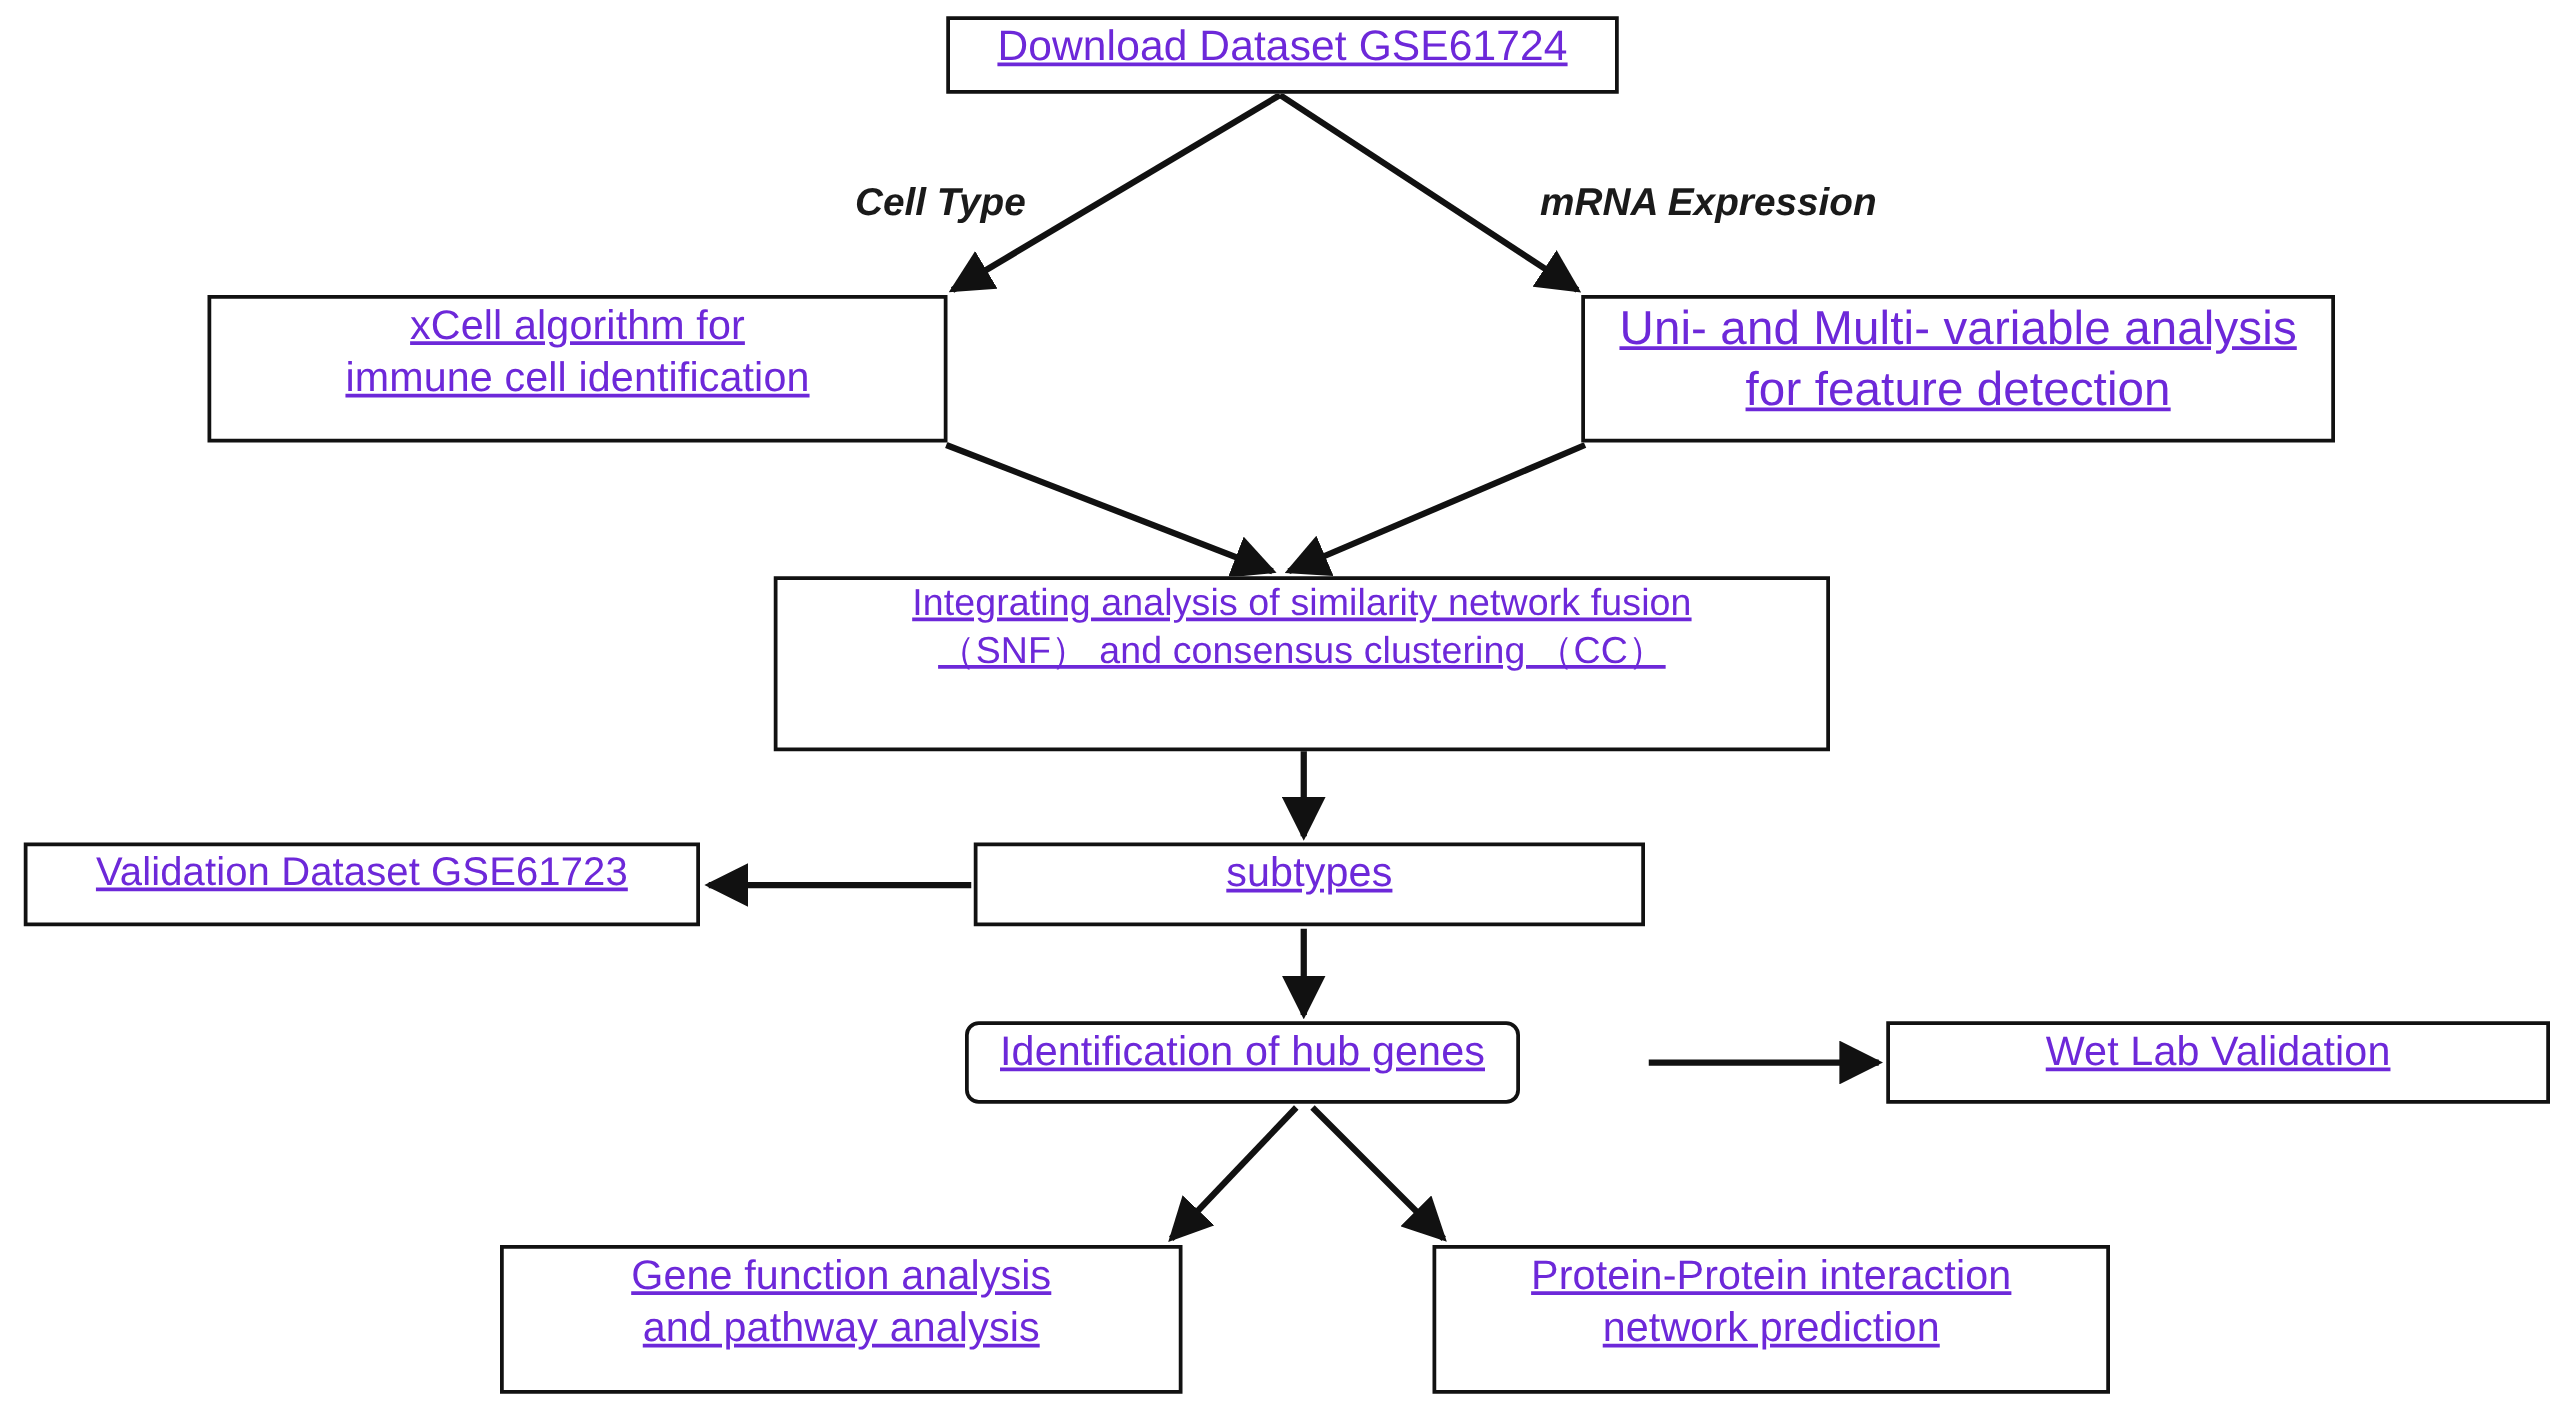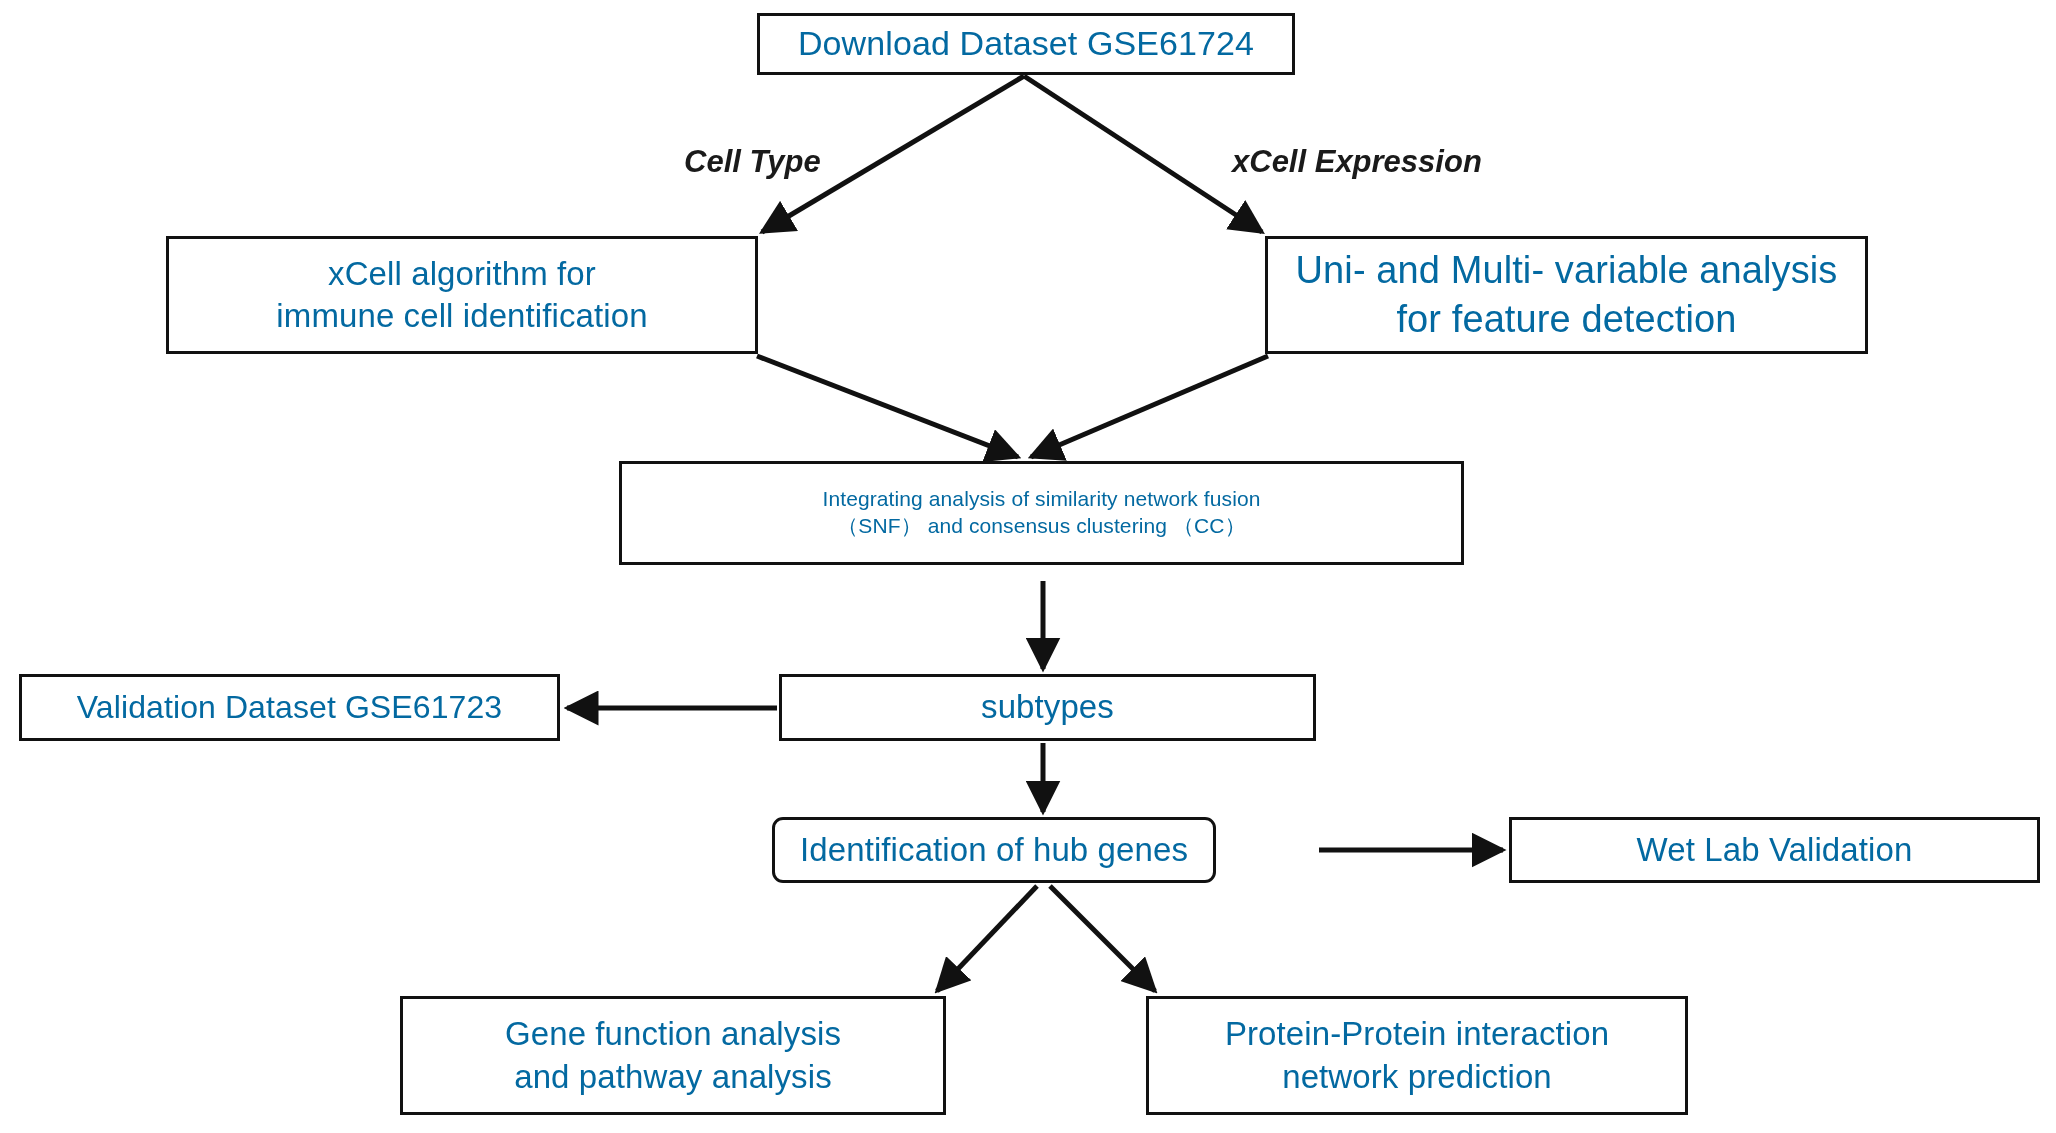--- a/index.html
+++ b/index.html
@@ -23,47 +23,47 @@
     width: 2056px;
     height: 1133px;
     pointer-events: none;
   }
   .node {
     position: absolute;
     box-sizing: border-box;
     background: #ffffff;
     border: 3px solid #111111;
     display: flex;
-    align-items: center;
     justify-content: center;
     text-align: center;
-    color: #0369a1;
+    color: #6d28d9;
     line-height: 1.28;
     letter-spacing: 0.1px;
     z-index: 2;
+    text-decoration: underline;
   }
   .node .txt {
     display: block;
     white-space: pre-line;
     padding: 0 10px;
   }
   .edge-label {
     position: absolute;
     font-style: italic;
     font-weight: 600;
     color: #1a1a1a;
     white-space: nowrap;
     z-index: 3;
     text-align: center;
   }
   
   #n-download   { left: 757px;  top: 13px;   width: 538px; height: 62px;  font-size: 34px; }
   #n-xcell      { left: 166px;  top: 236px;  width: 592px; height: 118px; font-size: 33px; }
   #n-unimulti   { left: 1265px; top: 236px;  width: 603px; height: 118px; font-size: 38px; }
-  #n-integrate  { left: 619px;  top: 461px;  width: 845px; height: 104px; font-size: 21px; }
+  #n-integrate  { left: 619px;  top: 461px;  width: 845px; height: 140px; font-size: 30px; }
   #n-validation { left: 19px;   top: 674px;  width: 541px; height: 67px;  font-size: 32px; }
   #n-subtypes   { left: 779px;  top: 674px;  width: 537px; height: 67px;  font-size: 33px; }
   #n-hubgenes   { left: 772px;  top: 817px;  width: 444px; height: 66px;  font-size: 33px; border-radius: 11px; }
   #n-wetlab     { left: 1509px; top: 817px;  width: 531px; height: 66px;  font-size: 33px; }
   #n-genefunc   { left: 400px;  top: 996px;  width: 546px; height: 119px; font-size: 33px; }
   #n-ppi        { left: 1146px; top: 996px;  width: 542px; height: 119px; font-size: 33px; }
 
   #lbl-celltype { left: 684px;  top: 144px;  font-size: 31px; }
   #lbl-mrna     { left: 1232px; top: 144px;  font-size: 31px; }
 </style>
@@ -140,15 +140,15 @@
 and pathway analysis</span>
   </div>
 
   <div class="node" id="n-ppi">
     <span class="txt">Protein-Protein interaction
 network prediction</span>
   </div>
 
   <div class="edge-label" id="lbl-celltype">Cell Type</div>
 
-  <div class="edge-label" id="lbl-mrna">xCell Expression</div>
+  <div class="edge-label" id="lbl-mrna">mRNA Expression</div>
 
 </div>
 
 </body></html>

